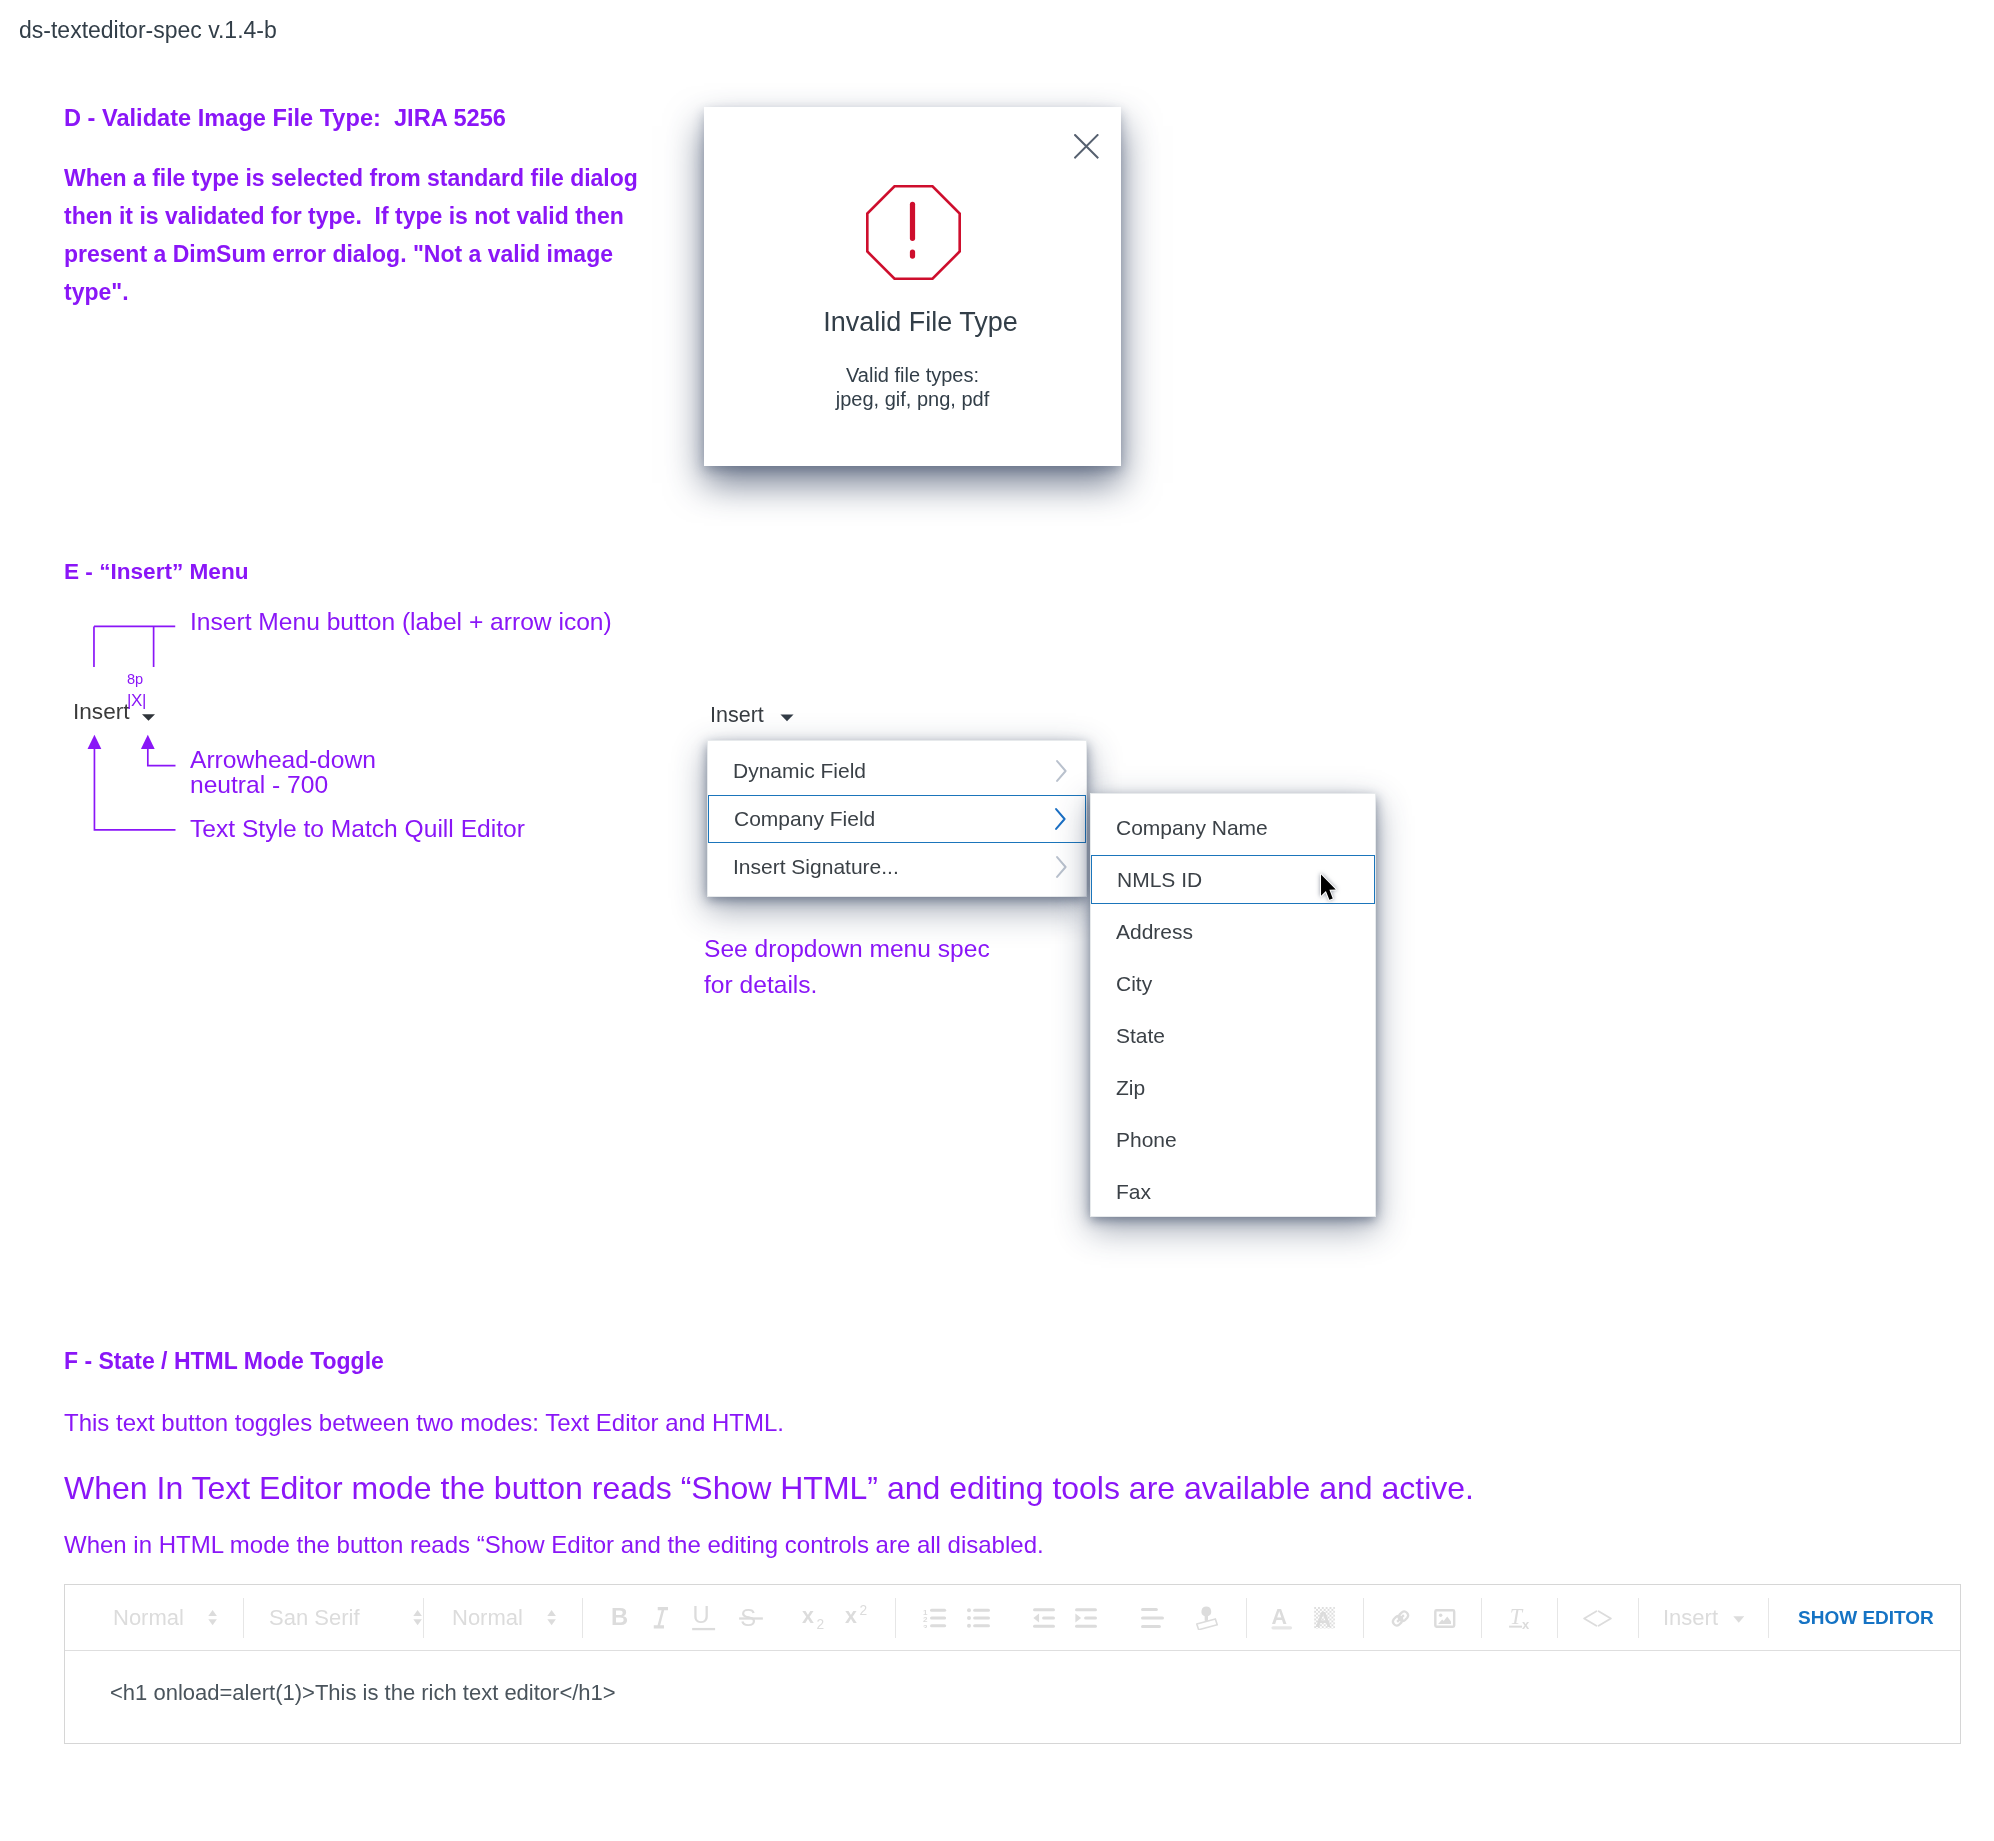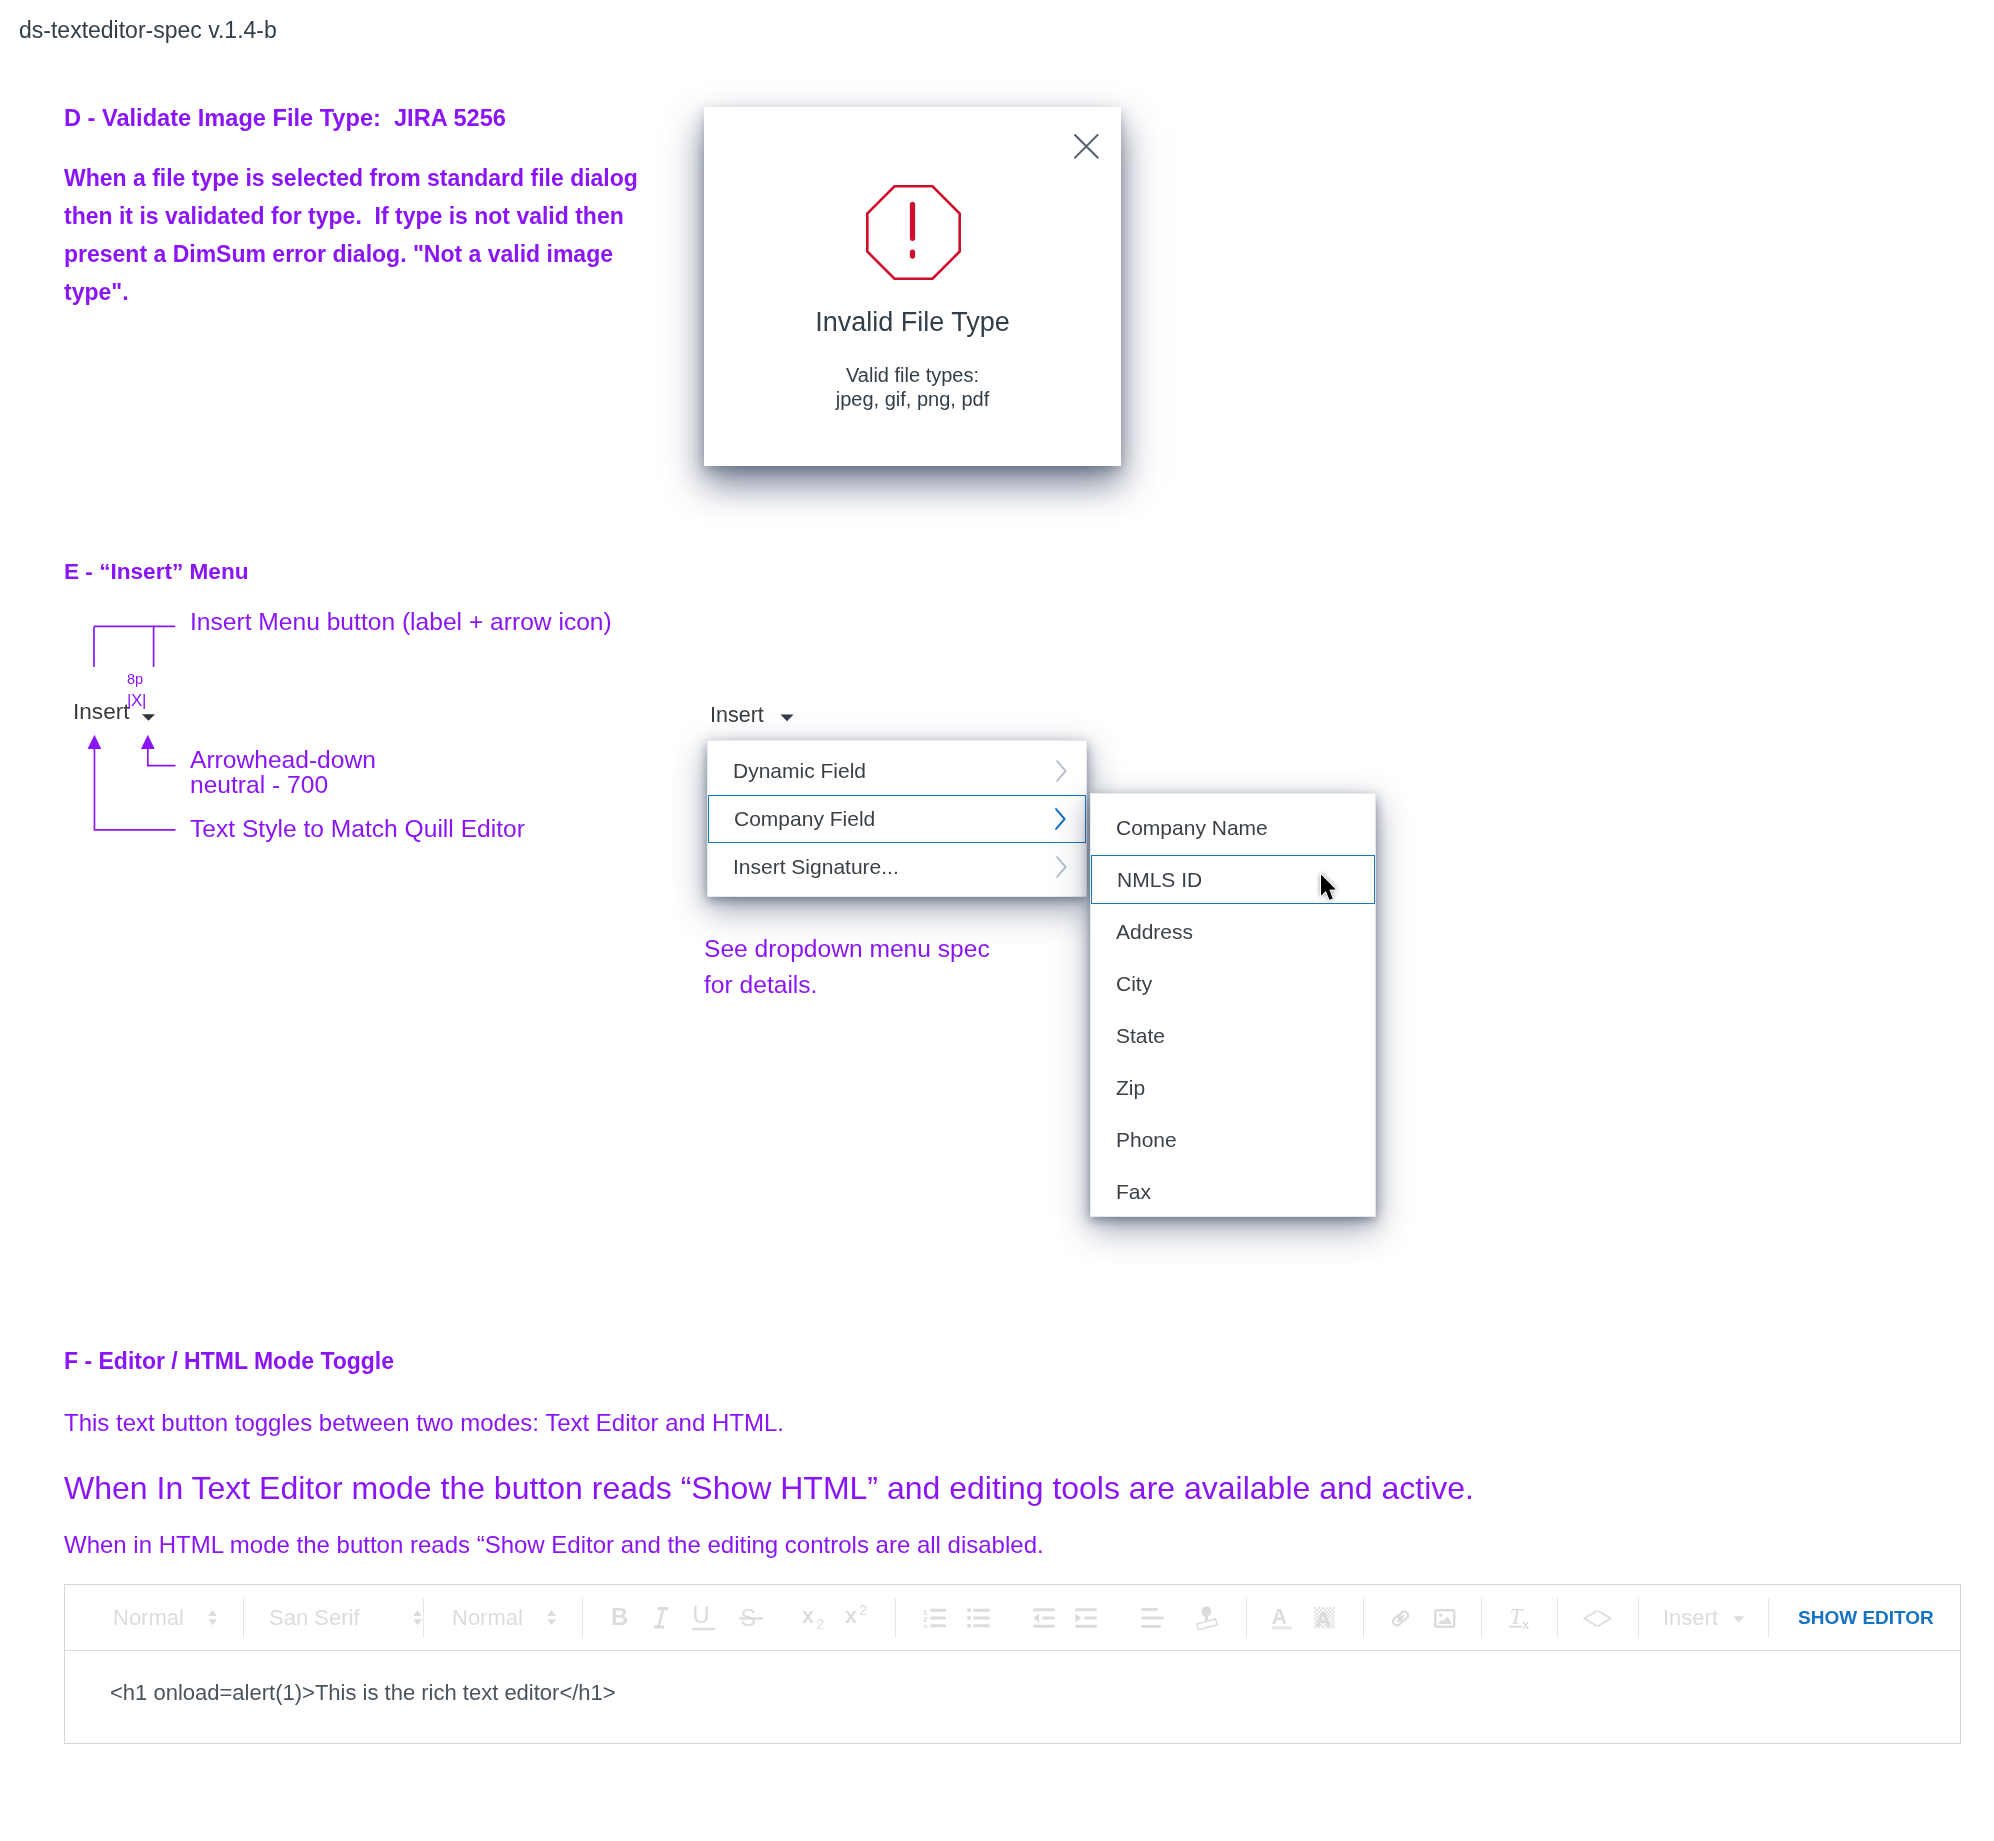--- a/index.html
+++ b/index.html
@@ -18,21 +18,21 @@
 
   
   #sec-d-head{left:64px;top:105px;font-size:23.6px;font-weight:bold;white-space:pre;}
   #sec-d-body{left:64px;top:159px;font-size:23px;font-weight:bold;width:586px;line-height:38px;white-space:pre-wrap;}
 
   
   #dialog{left:704px;top:107px;width:417px;height:359px;background:#fff;
           box-shadow:0 4.6px 10.7px rgba(40,55,85,.30), 0 18.4px 35px rgba(40,55,85,.66);}
   #dialog-close{left:370px;top:27px;width:24.6px;height:24.6px;}
   #dialog-icon{left:161px;top:77px;}
-  #dialog-title{left:0px;width:417px;top:200px;text-align:center;font-size:27px;color:#323e48;}
+  #dialog-title{left:8px;width:417px;top:200px;text-align:center;font-size:27px;color:#323e48;}
   #dialog-sub{left:0px;width:417px;top:256px;text-align:center;font-size:20px;color:#323e48;line-height:24.4px;}
 
   
   #sec-e-head{left:64px;top:559px;font-size:22.6px;font-weight:bold;}
   #callout-top{left:190px;top:608px;font-size:24.6px;}
   #callout-arrow{left:190px;top:747px;font-size:24.6px;line-height:25px;}
   #callout-text{left:190px;top:815px;font-size:24.6px;}
   #insert-sample{left:73px;top:699px;font-size:22.6px;color:#3b3b3b;}
   #sample-arrow{left:142px;top:710px;}
   #label-8p{left:127px;top:671px;font-size:14.6px;}
@@ -191,21 +191,21 @@
   <div>See dropdown menu spec</div>
   <div>for details.</div>
 </div>
 
 <div class="abs" id="cursor">
   <svg width="26" height="35" viewBox="-3 -3 34 46" style="filter:drop-shadow(0 0.8px 1.9px rgba(60,70,90,.55))">
       <path d="M2.2 1.6 L2.2 29.5 L8.6 23.3 L13.2 34.8 L17.6 33.0 L13.2 21.8 L21.6 21.2 Z" fill="#000000" stroke="#ffffff" stroke-width="2.6" stroke-linejoin="round" paint-order="stroke"></path>
     </svg>
 </div>
 
-<div class="abs annot-b" id="sec-f-head">F - Editor / HTML Mode Toggle</div>
+<div class="abs annot-b" id="sec-f-head">F - State / HTML Mode Toggle</div>
 <div class="abs annot" id="sec-f-l1">This text button toggles between two modes: Text Editor and HTML.</div>
 <div class="abs annot" id="sec-f-l2">When In Text Editor mode the button reads “Show HTML” and editing tools are available and active.</div>
 <div class="abs annot" id="sec-f-l3">When in HTML mode the button reads “Show Editor and the editing controls are all disabled.</div>
 
 <div class="abs" id="editor">
   <div id="toolbar">
       <div class="tbdiv" style="left: 178px;"></div>
       <div class="tbdiv" style="left: 358px;"></div>
       <div class="tbdiv" style="left: 517px;"></div>
       <div class="tbdiv" style="left: 830px;"></div>

